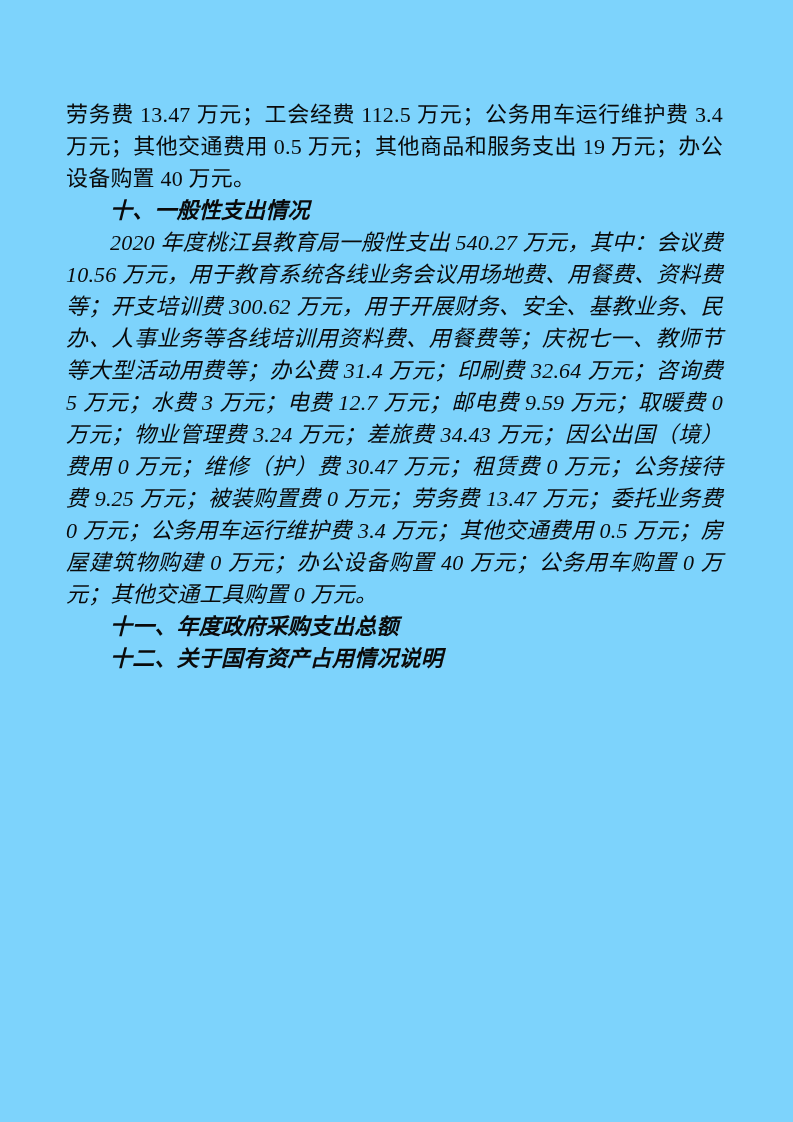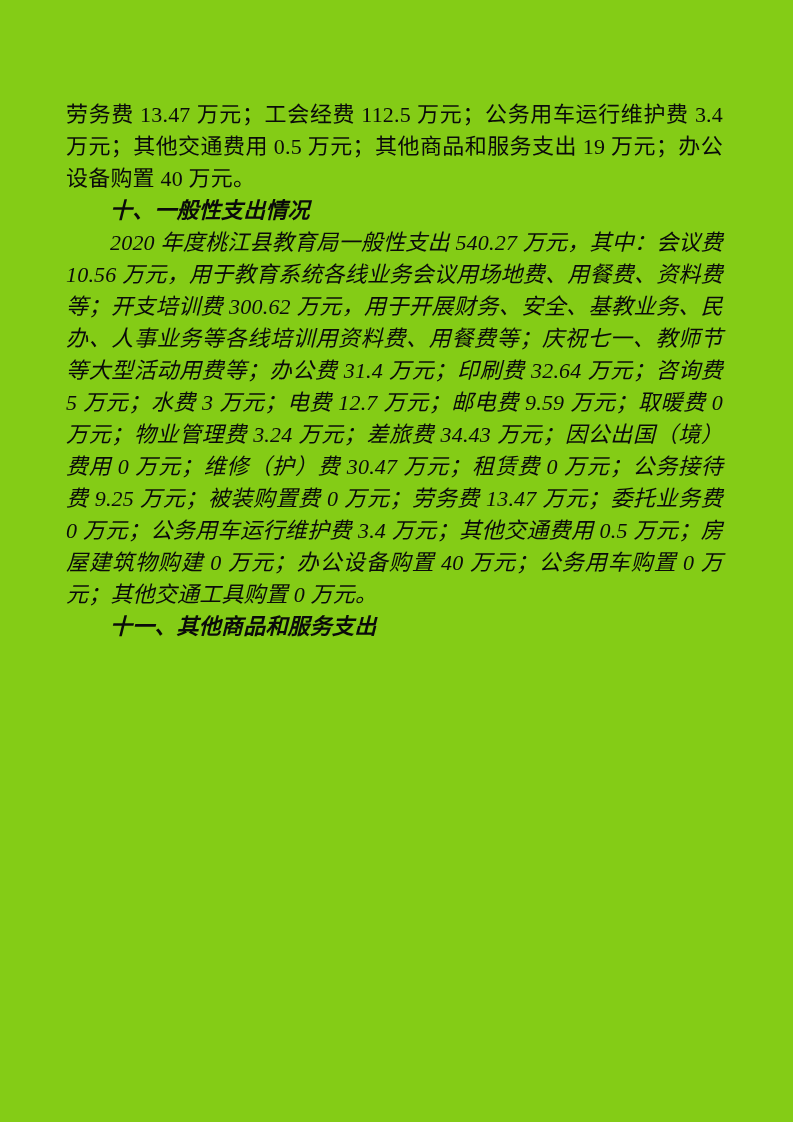--- a/index.html
+++ b/index.html
@@ -4,21 +4,21 @@
 <style>
   html, body {
     margin: 0;
     padding: 0;
     background: #ffffff;
   }
   .page {
     position: relative;
     width: 793px;
     height: 1122px;
-    background: #84cc16;
+    background: #7dd3fc;
     box-sizing: border-box;
     padding: 99px 70px 8px 66px;
     overflow: hidden;
   }
   .para {
     margin: 0;
     font-family: "Liberation Serif", "DejaVu Serif", serif;
     font-size: 22px;
     line-height: 32px;
     color: #0a0a0a;
@@ -45,17 +45,18 @@
 </head>
 <body>
 
 <div class="page">
   <p class="para">劳务费 13.47 万元；工会经费 112.5 万元；公务用车运行维护费 3.4 万元；其他交通费用 0.5 万元；其他商品和服务支出 19 万元；办公设备购置 40 万元。</p>
 
   <h2 class="heading">十、一般性支出情况</h2>
 
   <p class="para indent">2020 年度桃江县教育局一般性支出 540.27 万元，其中：会议费 10.56 万元，用于教育系统各线业务会议用场地费、用餐费、资料费等；开支培训费 300.62 万元，用于开展财务、安全、基教业务、民办、人事业务等各线培训用资料费、用餐费等；庆祝七一、教师节等大型活动用费等；办公费 31.4 万元；印刷费 32.64 万元；咨询费 5 万元；水费 3 万元；电费 12.7 万元；邮电费 9.59 万元；取暖费 0 万元；物业管理费 3.24 万元；差旅费 34.43 万元；因公出国（境）费用 0 万元；维修（护）费 30.47 万元；租赁费 0 万元；公务接待费 9.25 万元；被装购置费 0 万元；劳务费 13.47 万元；委托业务费 0 万元；公务用车运行维护费 3.4 万元；其他交通费用 0.5 万元；房屋建筑物购建 0 万元；办公设备购置 40 万元；公务用车购置 0 万元；其他交通工具购置 0 万元。</p>
 
-  <h2 class="heading">十一、其他商品和服务支出</h2>
+  <h2 class="heading">十一、年度政府采购支出总额</h2>
 
 
+  <h2 class="heading">十二、关于国有资产占用情况说明</h2>
 
 </div>
 
 </body></html>

